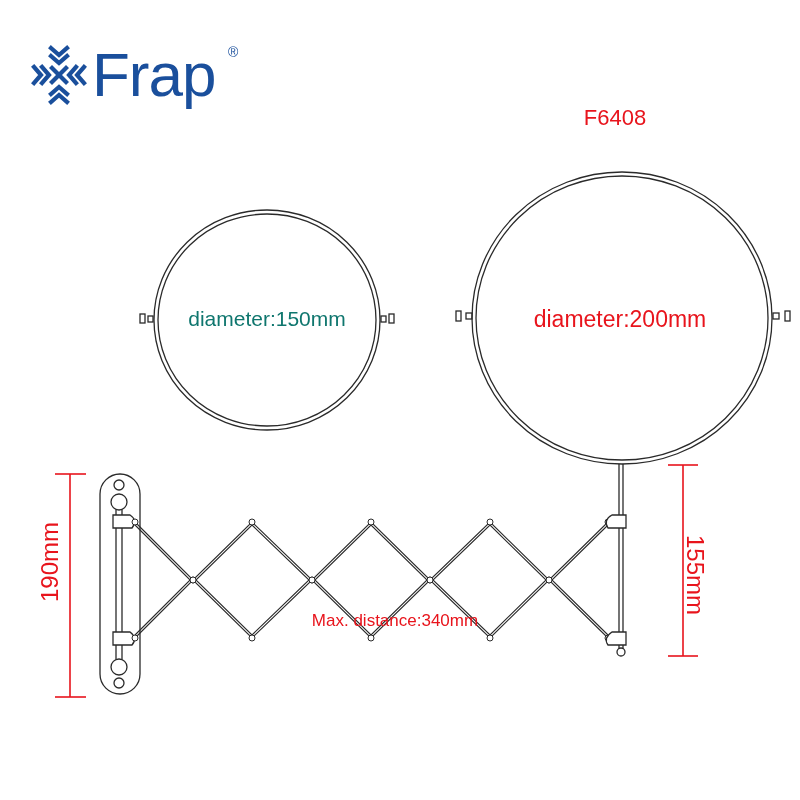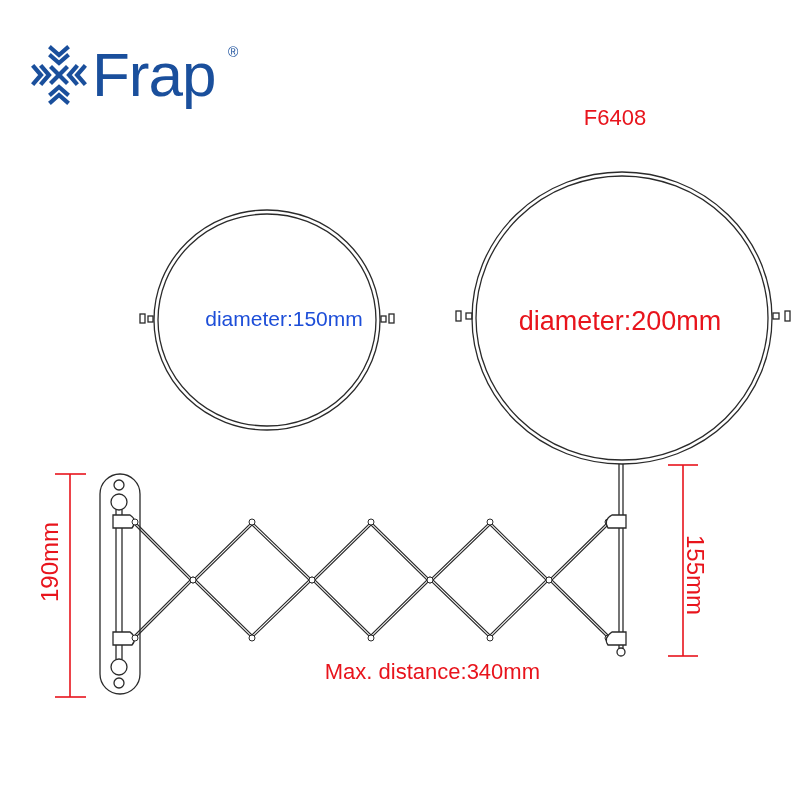--- a/index.html
+++ b/index.html
@@ -5,24 +5,24 @@
     html, body { margin: 0; padding: 0; background: #ffffff; }
     body { width: 800px; height: 800px; position: relative; overflow: hidden; font-family: "Liberation Sans", sans-serif; }
     .abs { position: absolute; }
     .logo { left: 30px; top: 40px; width: 220px; height: 70px; }
     .logo-text { position: absolute; left: 62px; top: 0px; font-family: "Liberation Sans", sans-serif; font-weight: normal; font-size: 62px; letter-spacing: -1px; line-height: 70px; }
     .logo-reg { position: absolute; left: 198px; top: 4px; font-size: 14px; font-family: "Liberation Sans", sans-serif; }
     .red-label { position: absolute; text-align: center; font-family: "Liberation Sans", sans-serif; line-height: 1.05; }
     .model-small { left: 207px; top: 148px; width: 120px; font-size: 26px; }
     .model-large { left: 555px; top: 106px; width: 120px; font-size: 22px; }
     .dia-small { left: 160px; top: 308px; width: 214px; font-size: 21px; }
-    .dia-large { left: 480px; top: 307px; width: 280px; font-size: 27px; }
+    .dia-large { left: 480px; top: 307px; width: 280px; font-size: 23px; }
     .h190 { left: 28px; top: 560px; width: 44px; height: 40px; font-size: 24px; transform: rotate(-90deg); transform-origin: center; text-align:center; }
     .h155 { left: 670px; top: 540px; width: 50px; height: 40px; font-size: 24px; transform: rotate(90deg); transform-origin: center; text-align:center; }
-    .maxdist { left: 250px; top: 660px; width: 290px; font-size: 22px; text-align: right; }
+    .maxdist { left: 250px; top: 612px; width: 290px; font-size: 17px; text-align: center; }
     svg.diagram { position: absolute; left: 0; top: 0; }
   </style>
 </head>
 <body>
 
 <div class="abs logo">
   <svg width="62" height="66" viewBox="0 0 62 66" style="position:absolute;left:0;top:2px;">
     <g fill="none" stroke="#1a4f9c" stroke-width="4.2" stroke-linecap="square">
 
       <polyline points="21,6 29,13 37,6"></polyline>
@@ -120,21 +120,21 @@
     <g>
       <line x1="683" y1="465" x2="683" y2="656"></line>
       <line x1="668" y1="465" x2="698" y2="465"></line>
       <line x1="668" y1="656" x2="698" y2="656"></line>
     </g>
   </g>
 </svg>
 
 <div class="red-label model-small" style="color:#e8141c;">
 </div>
-<div class="red-label dia-small" style="color:#1d4ed8;margin-left:17px;">diameter:150mm</div>
+<div class="red-label dia-small" style="color:#0f766e;">diameter:150mm</div>
 
 <div class="red-label model-large" style="color:#e8141c;">
   <div>F6408</div>
 </div>
 <div class="red-label dia-large" style="color:#e8141c;">diameter:200mm</div>
 
 <div class="red-label h190" style="color:#e8141c; line-height:40px;">190mm</div>
 <div class="red-label h155" style="color:#e8141c; line-height:40px;">155mm</div>
 <div class="red-label maxdist" style="color:#e8141c;">Max. distance:340mm</div>
 

